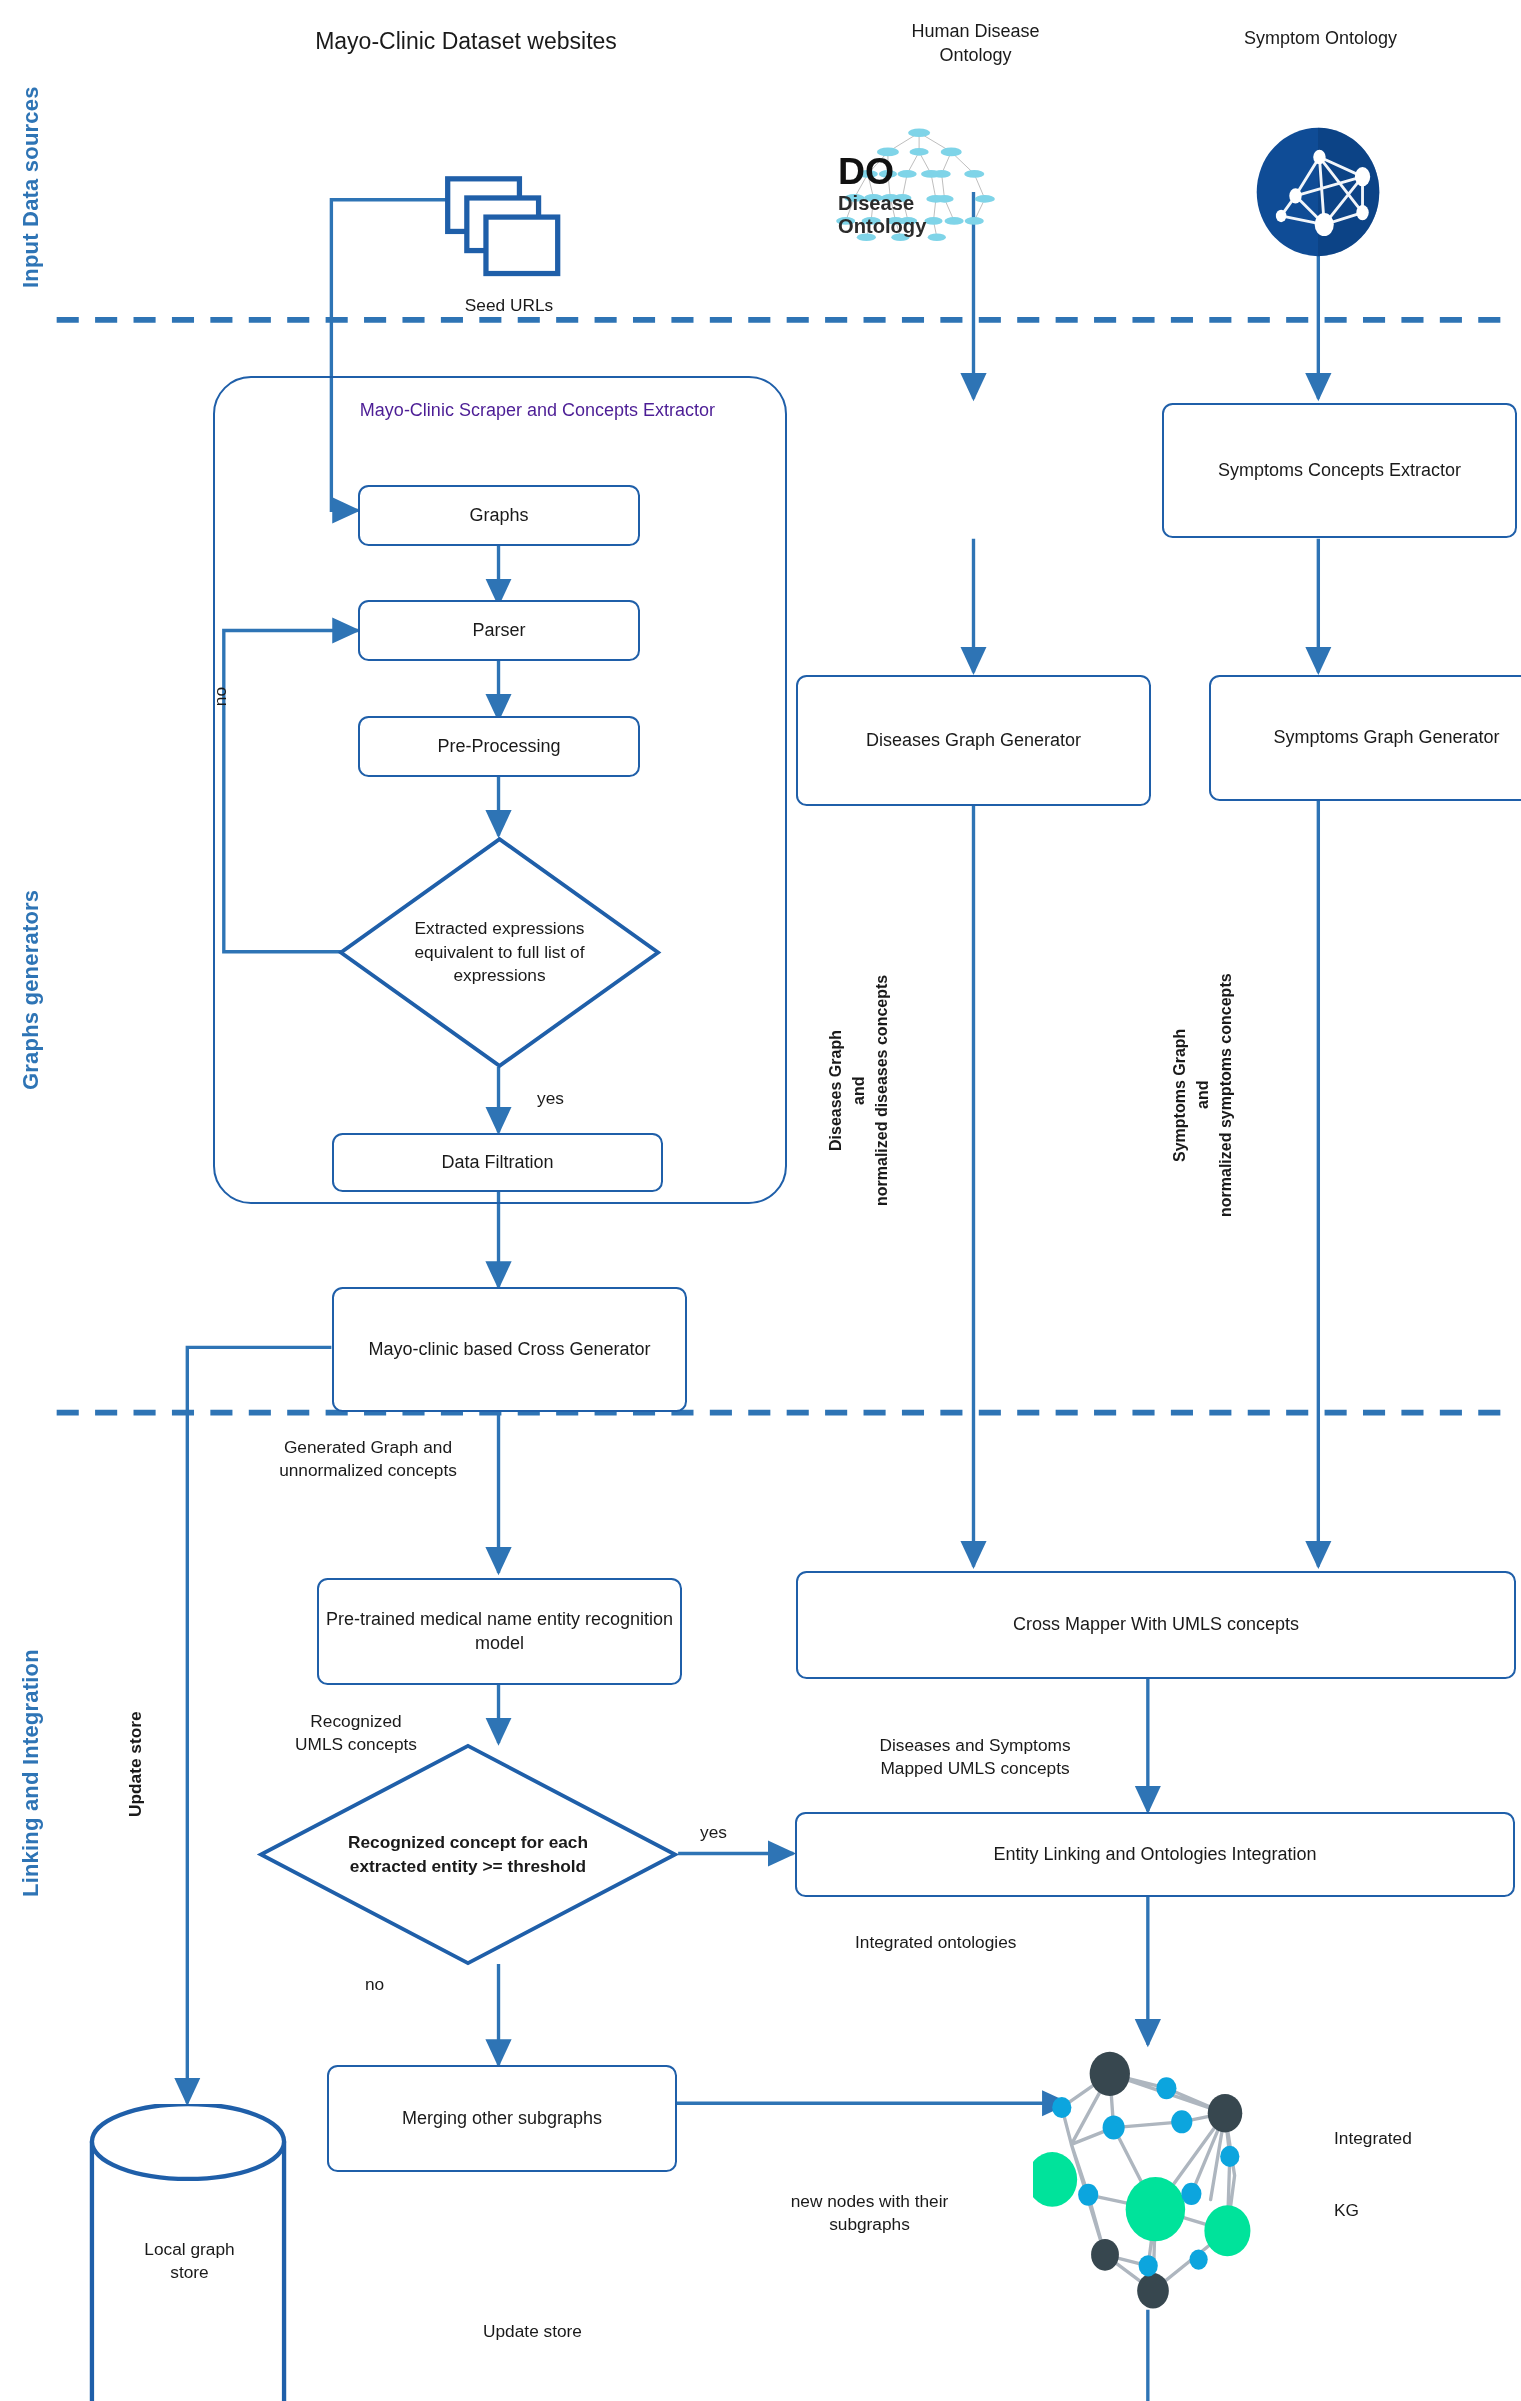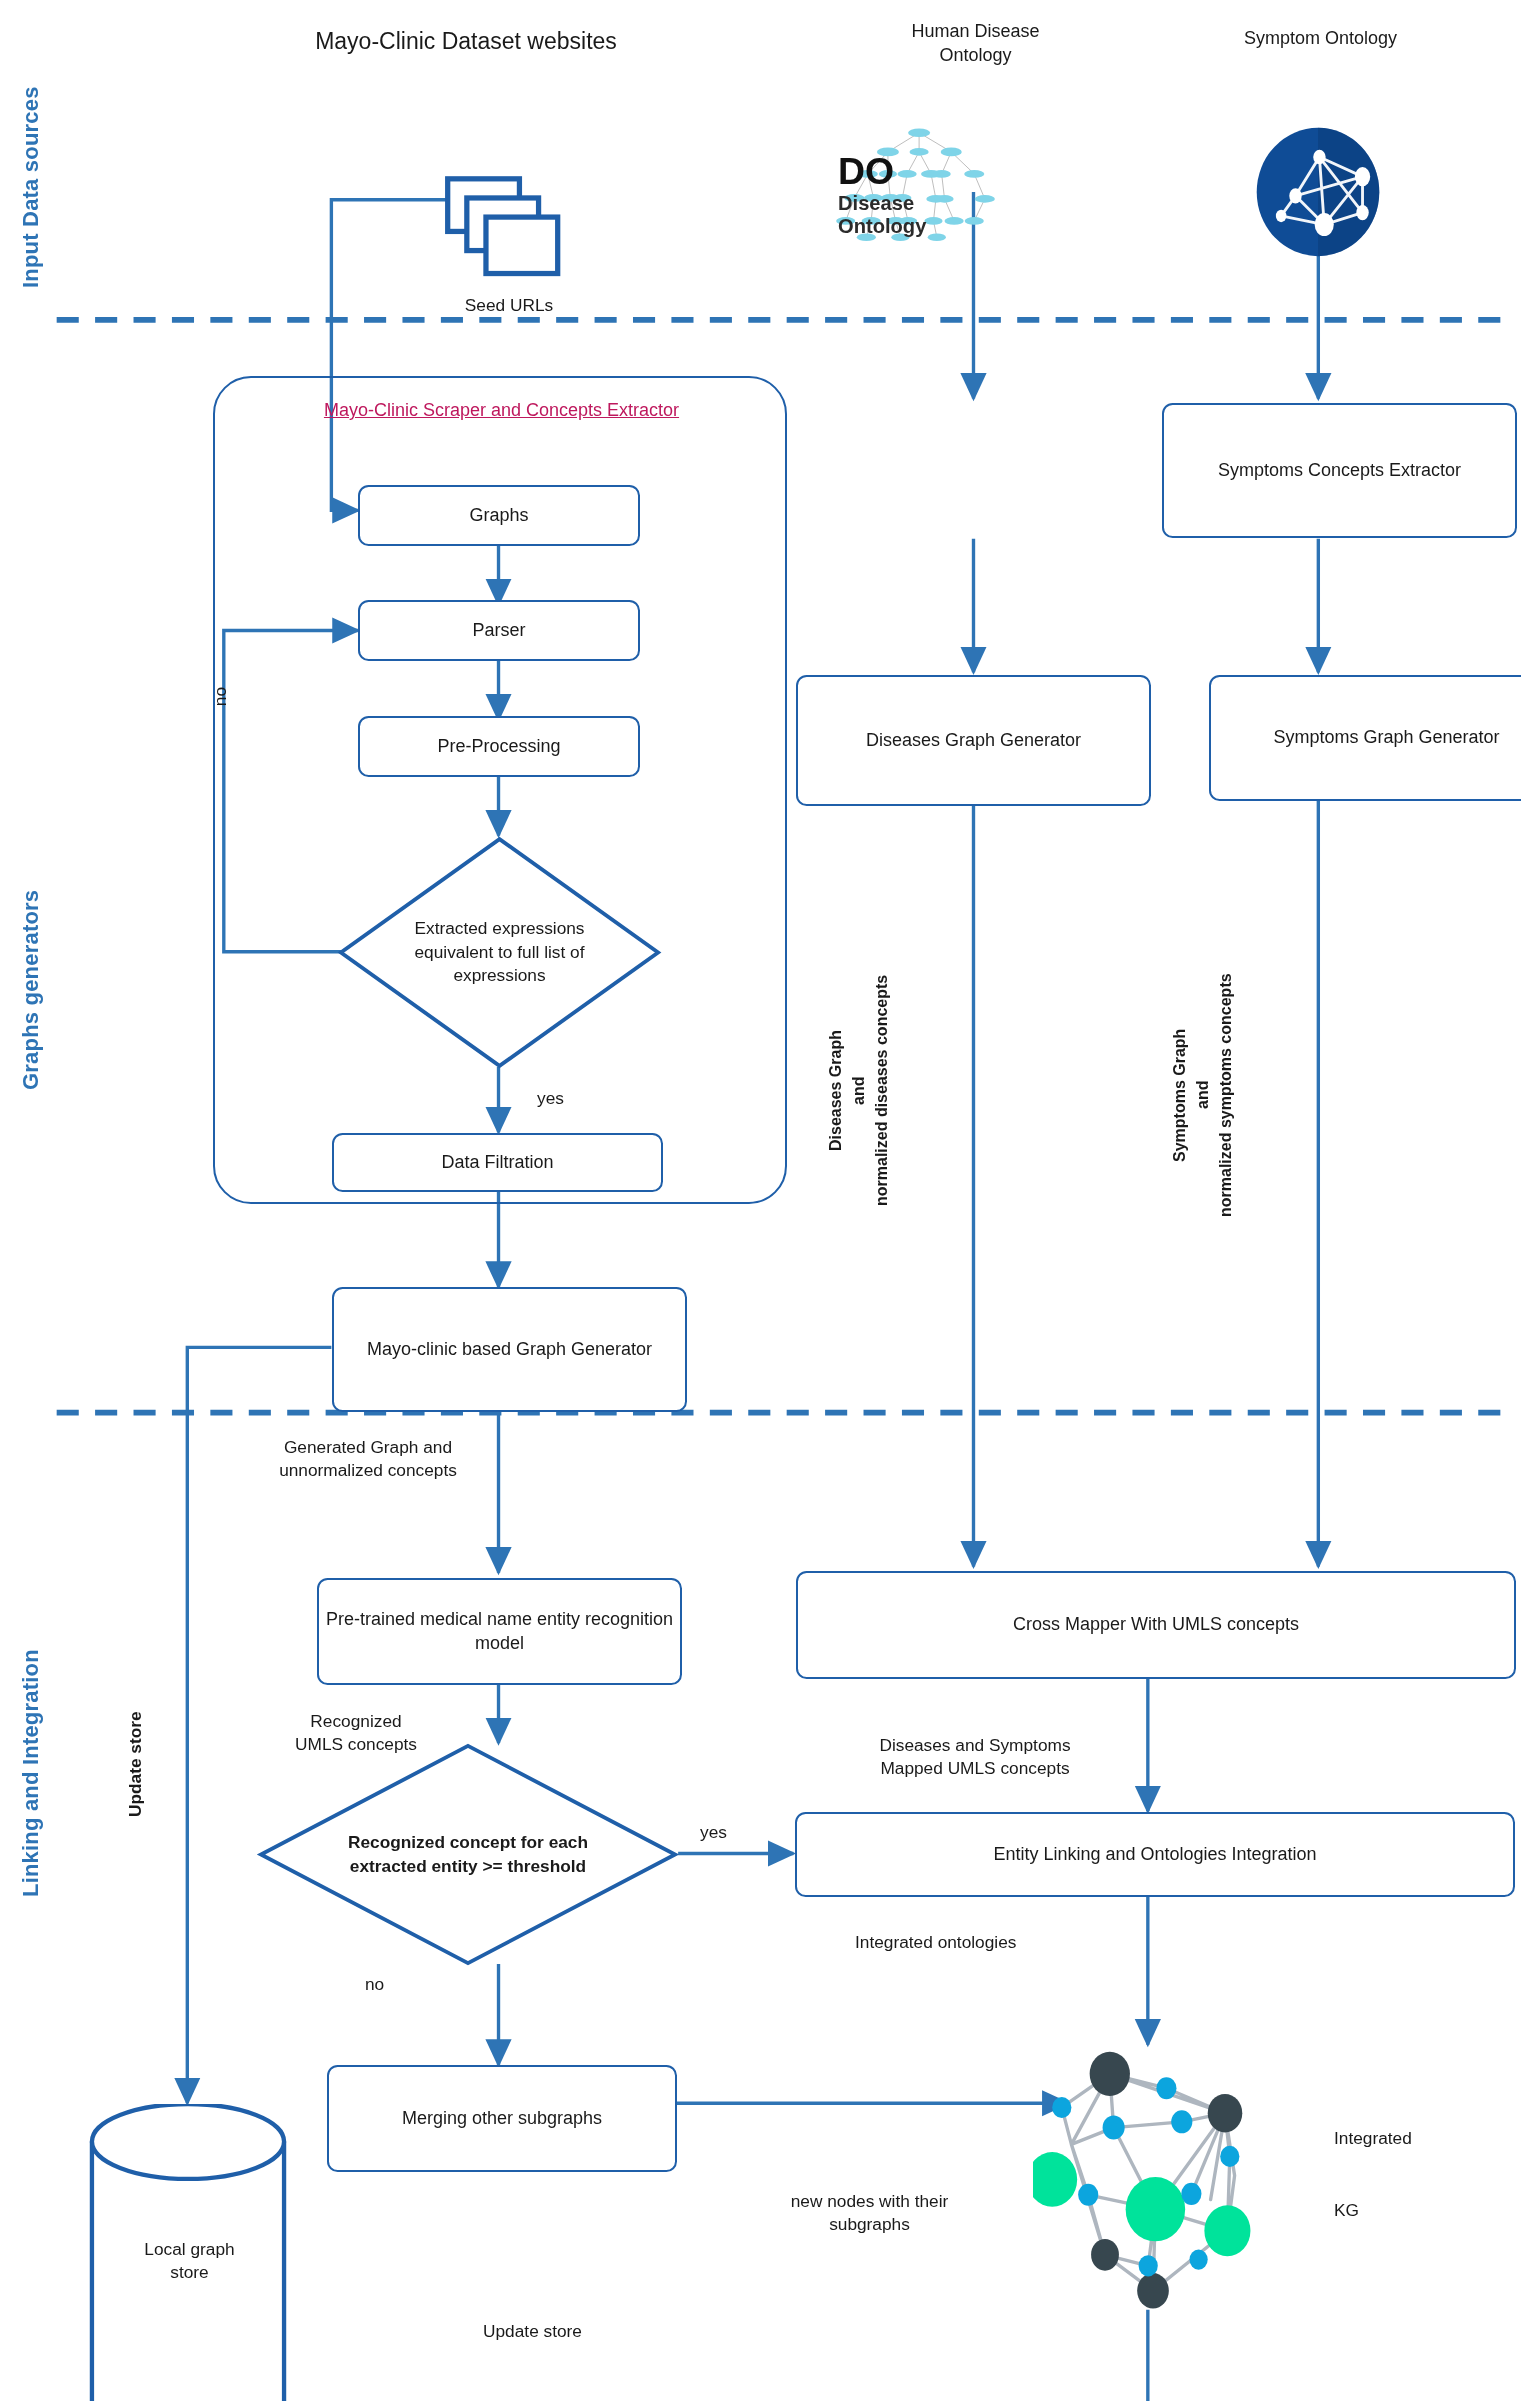--- a/index.html
+++ b/index.html
@@ -23,22 +23,22 @@
     color:#1a1a1a;line-height:1.32;padding:1.9px 4.8px;
     font-family:"Liberation Sans",sans-serif;
   }
 
   
   .group-box{
     position:absolute;box-sizing:border-box;
     border:2.9px solid #1F5FA9;border-radius:38px;background:transparent;
   }
   .group-label{
-    position:absolute;text-align:center;color:#be185d;line-height:1.3;
-    white-space:nowrap;font-family:"Liberation Sans",sans-serif;text-decoration:underline;
+    position:absolute;text-align:right;color:#4c1d95;line-height:1.3;
+    white-space:nowrap;font-family:"Liberation Sans",sans-serif;
   }
 
   
   .diamond-wrap{position:absolute;}
   .diamond-wrap svg{position:absolute;left:0;top:0;overflow:visible;}
   .diamond-text{
     position:absolute;left:0;top:0;width:100%;height:100%;
     display:flex;align-items:center;justify-content:center;text-align:center;
     color:#1a1a1a;line-height:1.36;padding:0 14%;box-sizing:border-box;
     font-family:"Liberation Sans",sans-serif;
@@ -251,21 +251,21 @@
   <div class="node" style="left:1162px;top:675px;width:355px;height:126px;font-size:18px;margin-left:47px;">Symptoms Graph Generator</div>
 
   <div class="lbl vert3" style="left:824px;top:903px;height:375px;width:67px;font-size:16px;font-weight:bold;">Diseases Graph
 and
 normalized diseases concepts</div>
 
   <div class="lbl vert3" style="left:1168px;top:903px;height:384px;width:67px;font-size:16px;font-weight:bold;">Symptoms Graph
 and
 normalized symptoms concepts</div>
 
-  <div class="node" style="left:332px;top:1287px;width:355px;height:125px;font-size:18px;">Mayo-clinic based Graph
+  <div class="node" style="left:332px;top:1287px;width:355px;height:125px;font-size:18px;">Mayo-clinic based Cross
 Generator</div>
 
   <div class="lbl" style="left:219px;top:1436px;width:298px;font-size:17.3px;">Generated Graph and
 unnormalized concepts</div>
 
   <div class="lbl vert" style="left:124px;top:1683px;height:163px;font-size:17.3px;font-weight:bold;">Update store</div>
 
   <div class="node" style="left:317px;top:1578px;width:365px;height:107px;font-size:18px;">Pre-trained medical name
 entity recognition model</div>
 

